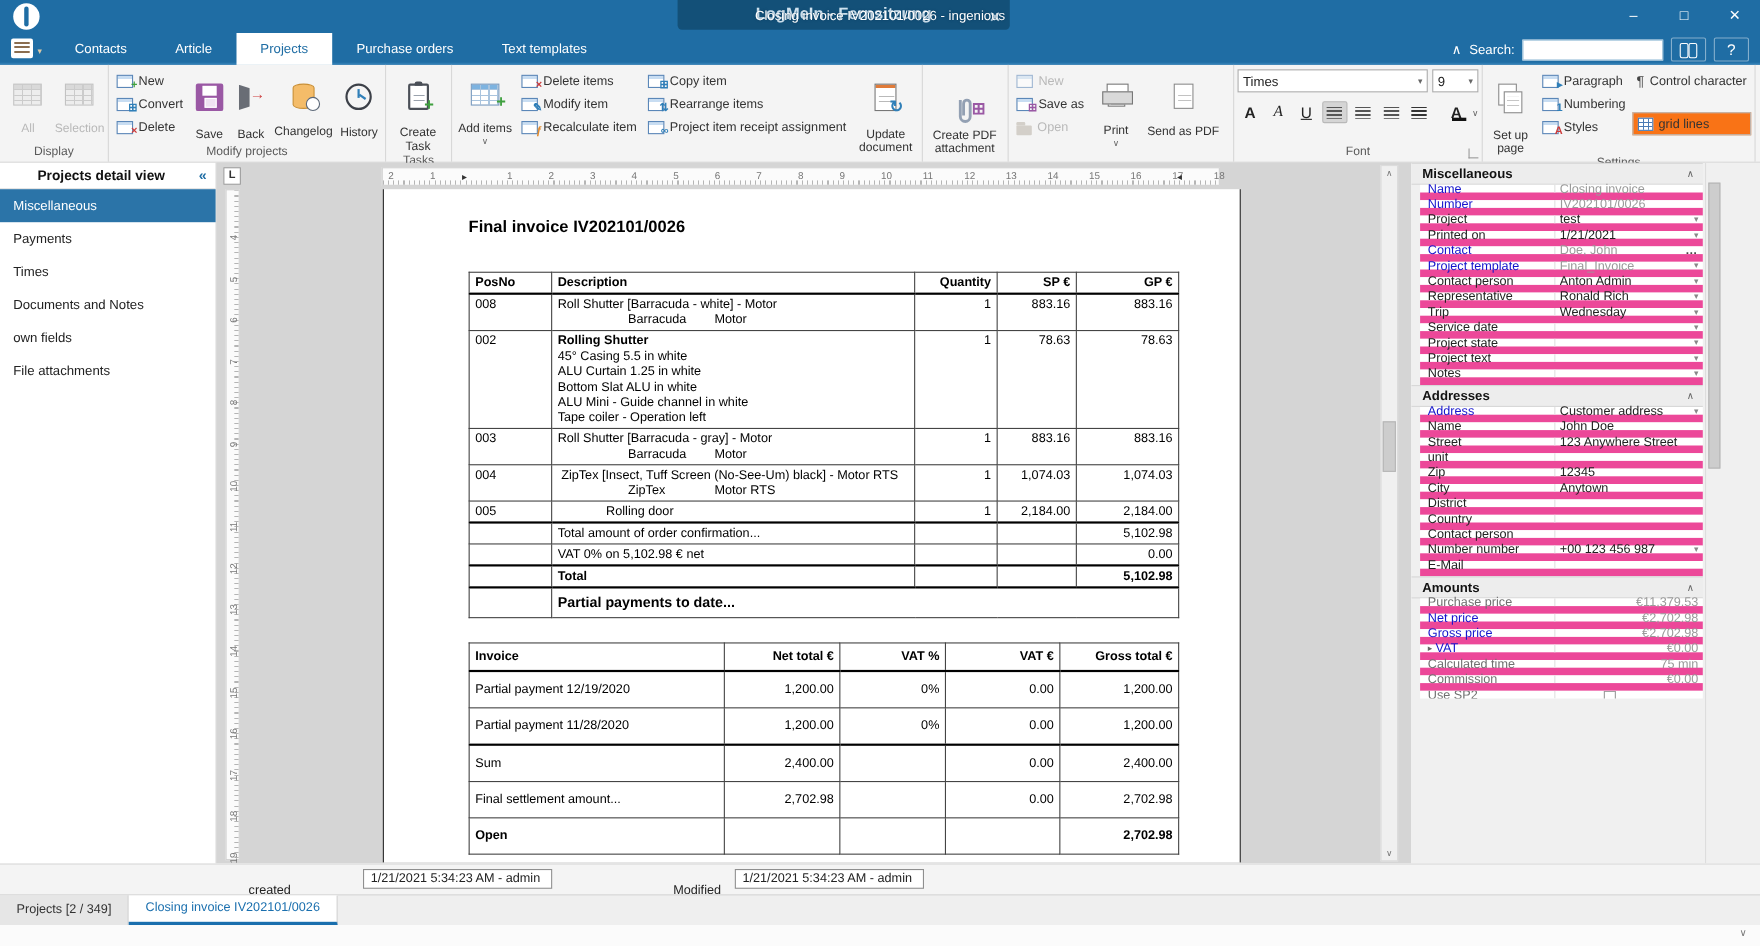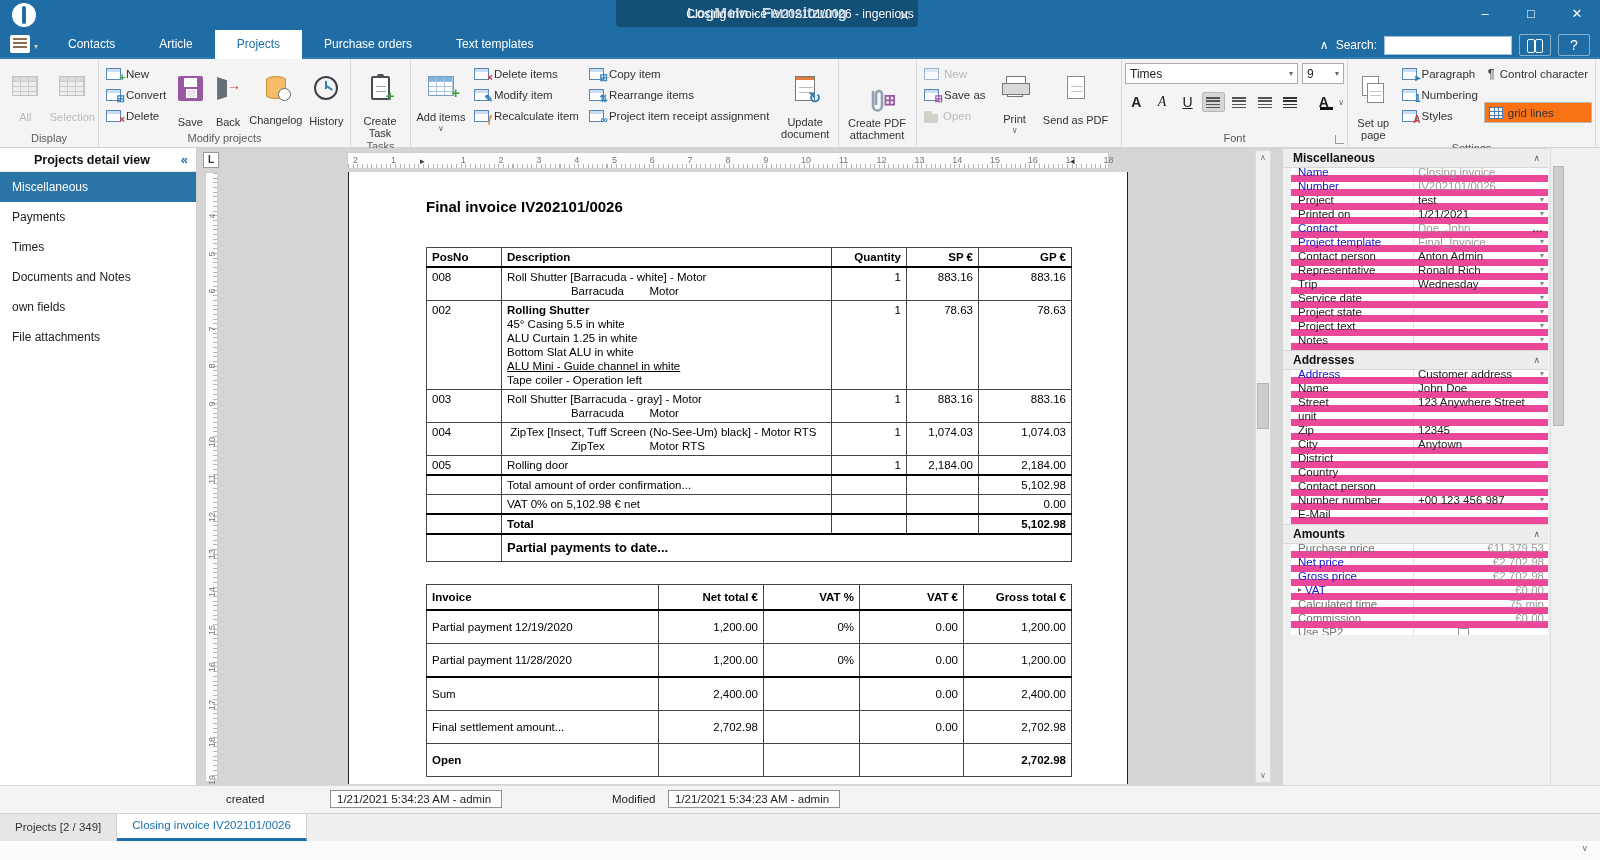--- a/index.html
+++ b/index.html
@@ -162,21 +162,21 @@
   .pvalue.ra .vtext { text-align:right; }
   .pdd { font-size:8px; color:#888; padding-left:3px; }
   .pdots { font-size:11px; color:#444; font-weight:bold; padding-left:3px; letter-spacing:1px; }
   .pexp { font-size:8px; color:#666; }
   .pcheck { width:11px; height:11px; border:1px solid #999; background:#fff; margin:3px 0 0 40px; }
   .rpscroll { position:absolute; left:267px; top:0; width:16px; height:637px; background:#f0f0f0; border-left:1px solid #ddd; }
   .rp-thumb { position:absolute; left:2px; top:18px; width:11px; height:260px; background:#cdcdcd; border:1px solid #b5b5b5; }
 
   
   .statusbar { position:absolute; left:0; top:785px; width:1600px; height:28px; background:#f4f4f4; border-top:1px solid #d9d9d9; font-size:11.5px; color:#222; }
-  .st-label { position:absolute; top:7px;text-align:center; }
+  .st-label { position:absolute; top:18px;text-align:center; }
   .st-box { position:absolute; top:4px; width:172px; height:18px; border:1px solid #8f8f8f; background:#fff; line-height:16px; padding:0 6px; font-size:11.5px; }
   .tabsbar { position:absolute; left:0; top:813px; width:1600px; height:28px; background:#efefef; border-top:1px solid #d5d5d5; display:flex; }
   .btab { padding:0 15px; line-height:26px; font-size:11.5px; color:#333; background:#e6e6e6; border-right:1px solid #cfcfcf; cursor:default; }
   .btab.active { background:#fff; color:#1a6fae; border-bottom:3px solid #1a6fae; line-height:23px; }
   .footer { position:absolute; left:0; top:841px; width:1600px; height:19px; background:#fbfbfb; }
   .footer .fdd { position:absolute; right:12px; top:2px; color:#777; font-size:9px; }
 </style>
 </head>
 <body>
 
@@ -574,21 +574,21 @@
             <td class="ra">883.16</td>
             <td class="ra">883.16</td>
           </tr>
           <tr>
             <td>002</td>
             <td>
               <div style="white-space: pre-wrap; font-weight: bold;">Rolling Shutter</div>
               <div style="white-space: pre-wrap;">45° Casing 5.5 in white</div>
               <div style="white-space: pre-wrap;">ALU Curtain 1.25 in white</div>
               <div style="white-space: pre-wrap;">Bottom Slat ALU in white</div>
-              <div style="white-space: pre-wrap; text-decoration: underline;">ALU Mini - Guide channel in white</div>
+              <div style="white-space: pre-wrap;">ALU Mini - Guide channel in white</div>
               <div style="white-space: pre-wrap;">Tape coiler - Operation left</div>
             </td>
             <td class="ra">1</td>
             <td class="ra">78.63</td>
             <td class="ra">78.63</td>
           </tr>
           <tr>
             <td>003</td>
             <td>
               <div style="white-space: pre-wrap;">Roll Shutter [Barracuda - gray] - Motor</div>
@@ -604,21 +604,21 @@
               <div style="white-space: pre-wrap;"> ZipTex [Insect, Tuff Screen (No-See-Um) black] - Motor RTS</div>
               <div style="white-space: pre-wrap;">                    ZipTex              Motor RTS</div>
             </td>
             <td class="ra">1</td>
             <td class="ra">1,074.03</td>
             <td class="ra">1,074.03</td>
           </tr>
           <tr class="thick">
             <td>005</td>
             <td>
-              <div style="white-space: pre-wrap;">Rolling door</div>
+              <div style="white-space: pre-wrap; margin-left: 44px;">Rolling door</div>
             </td>
             <td class="ra">1</td>
             <td class="ra">2,184.00</td>
             <td class="ra">2,184.00</td>
           </tr>
           <tr class="">
             <td></td>
             <td>Total amount of order confirmation...</td>
             <td></td>
             <td></td>

